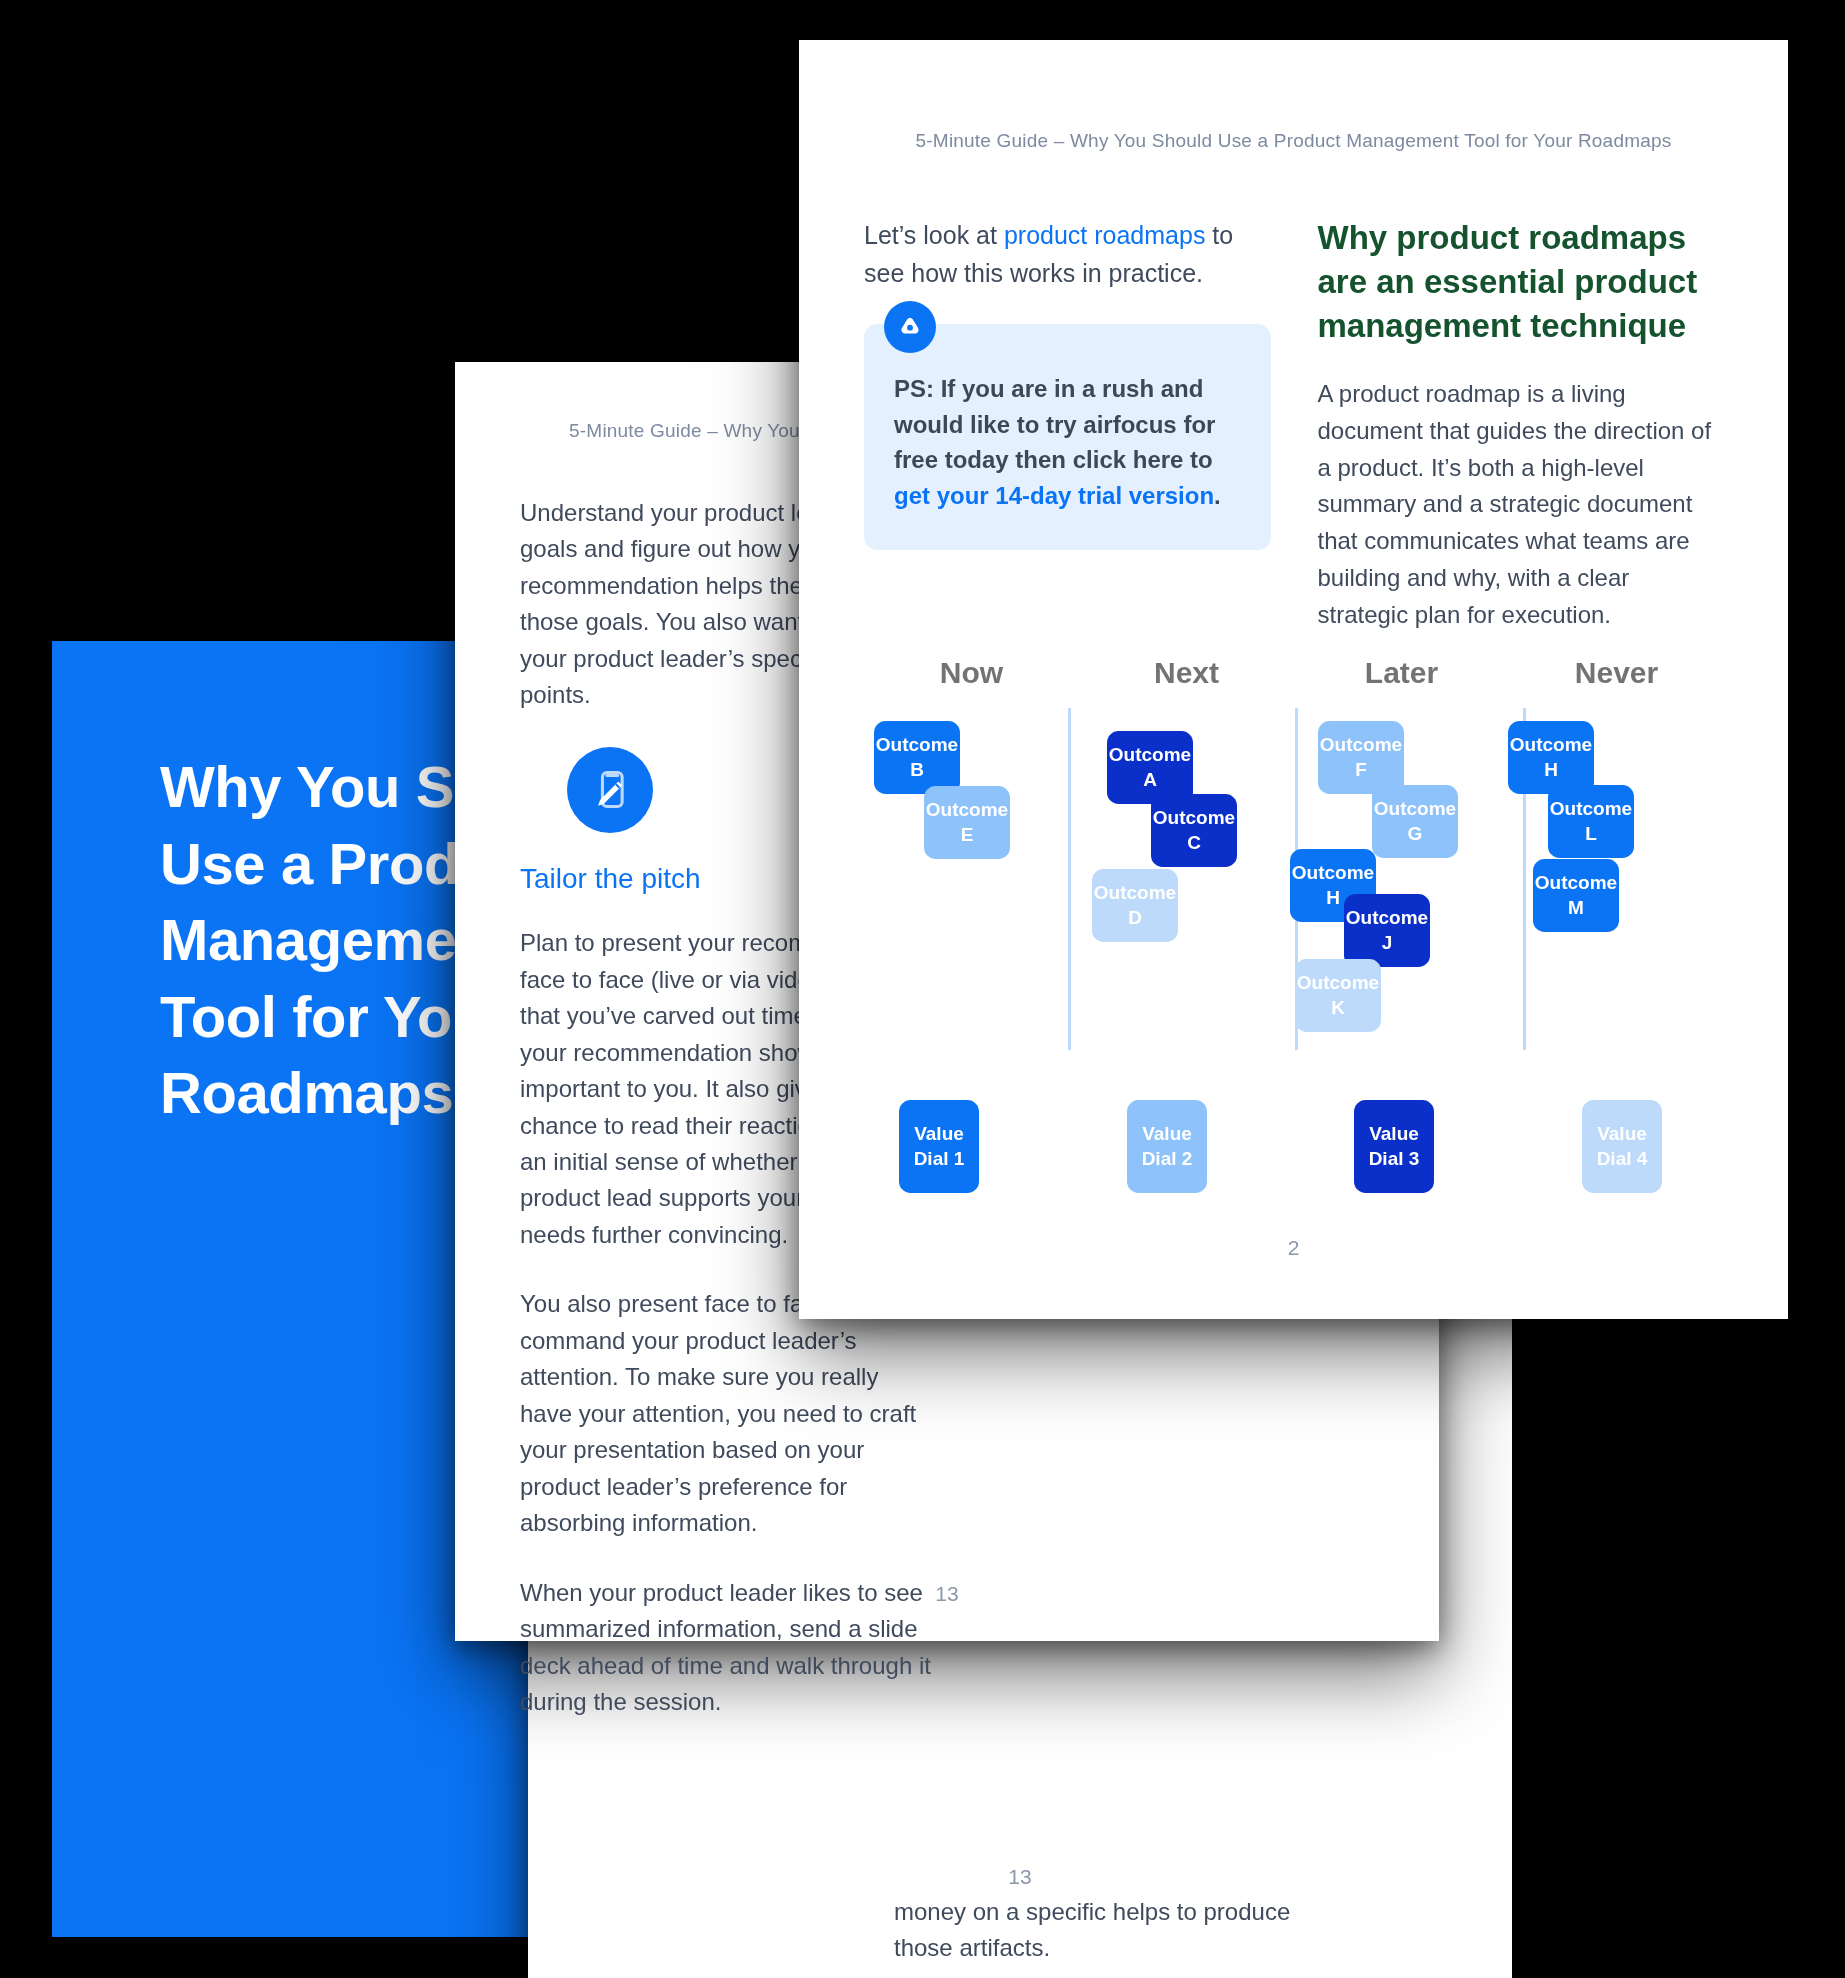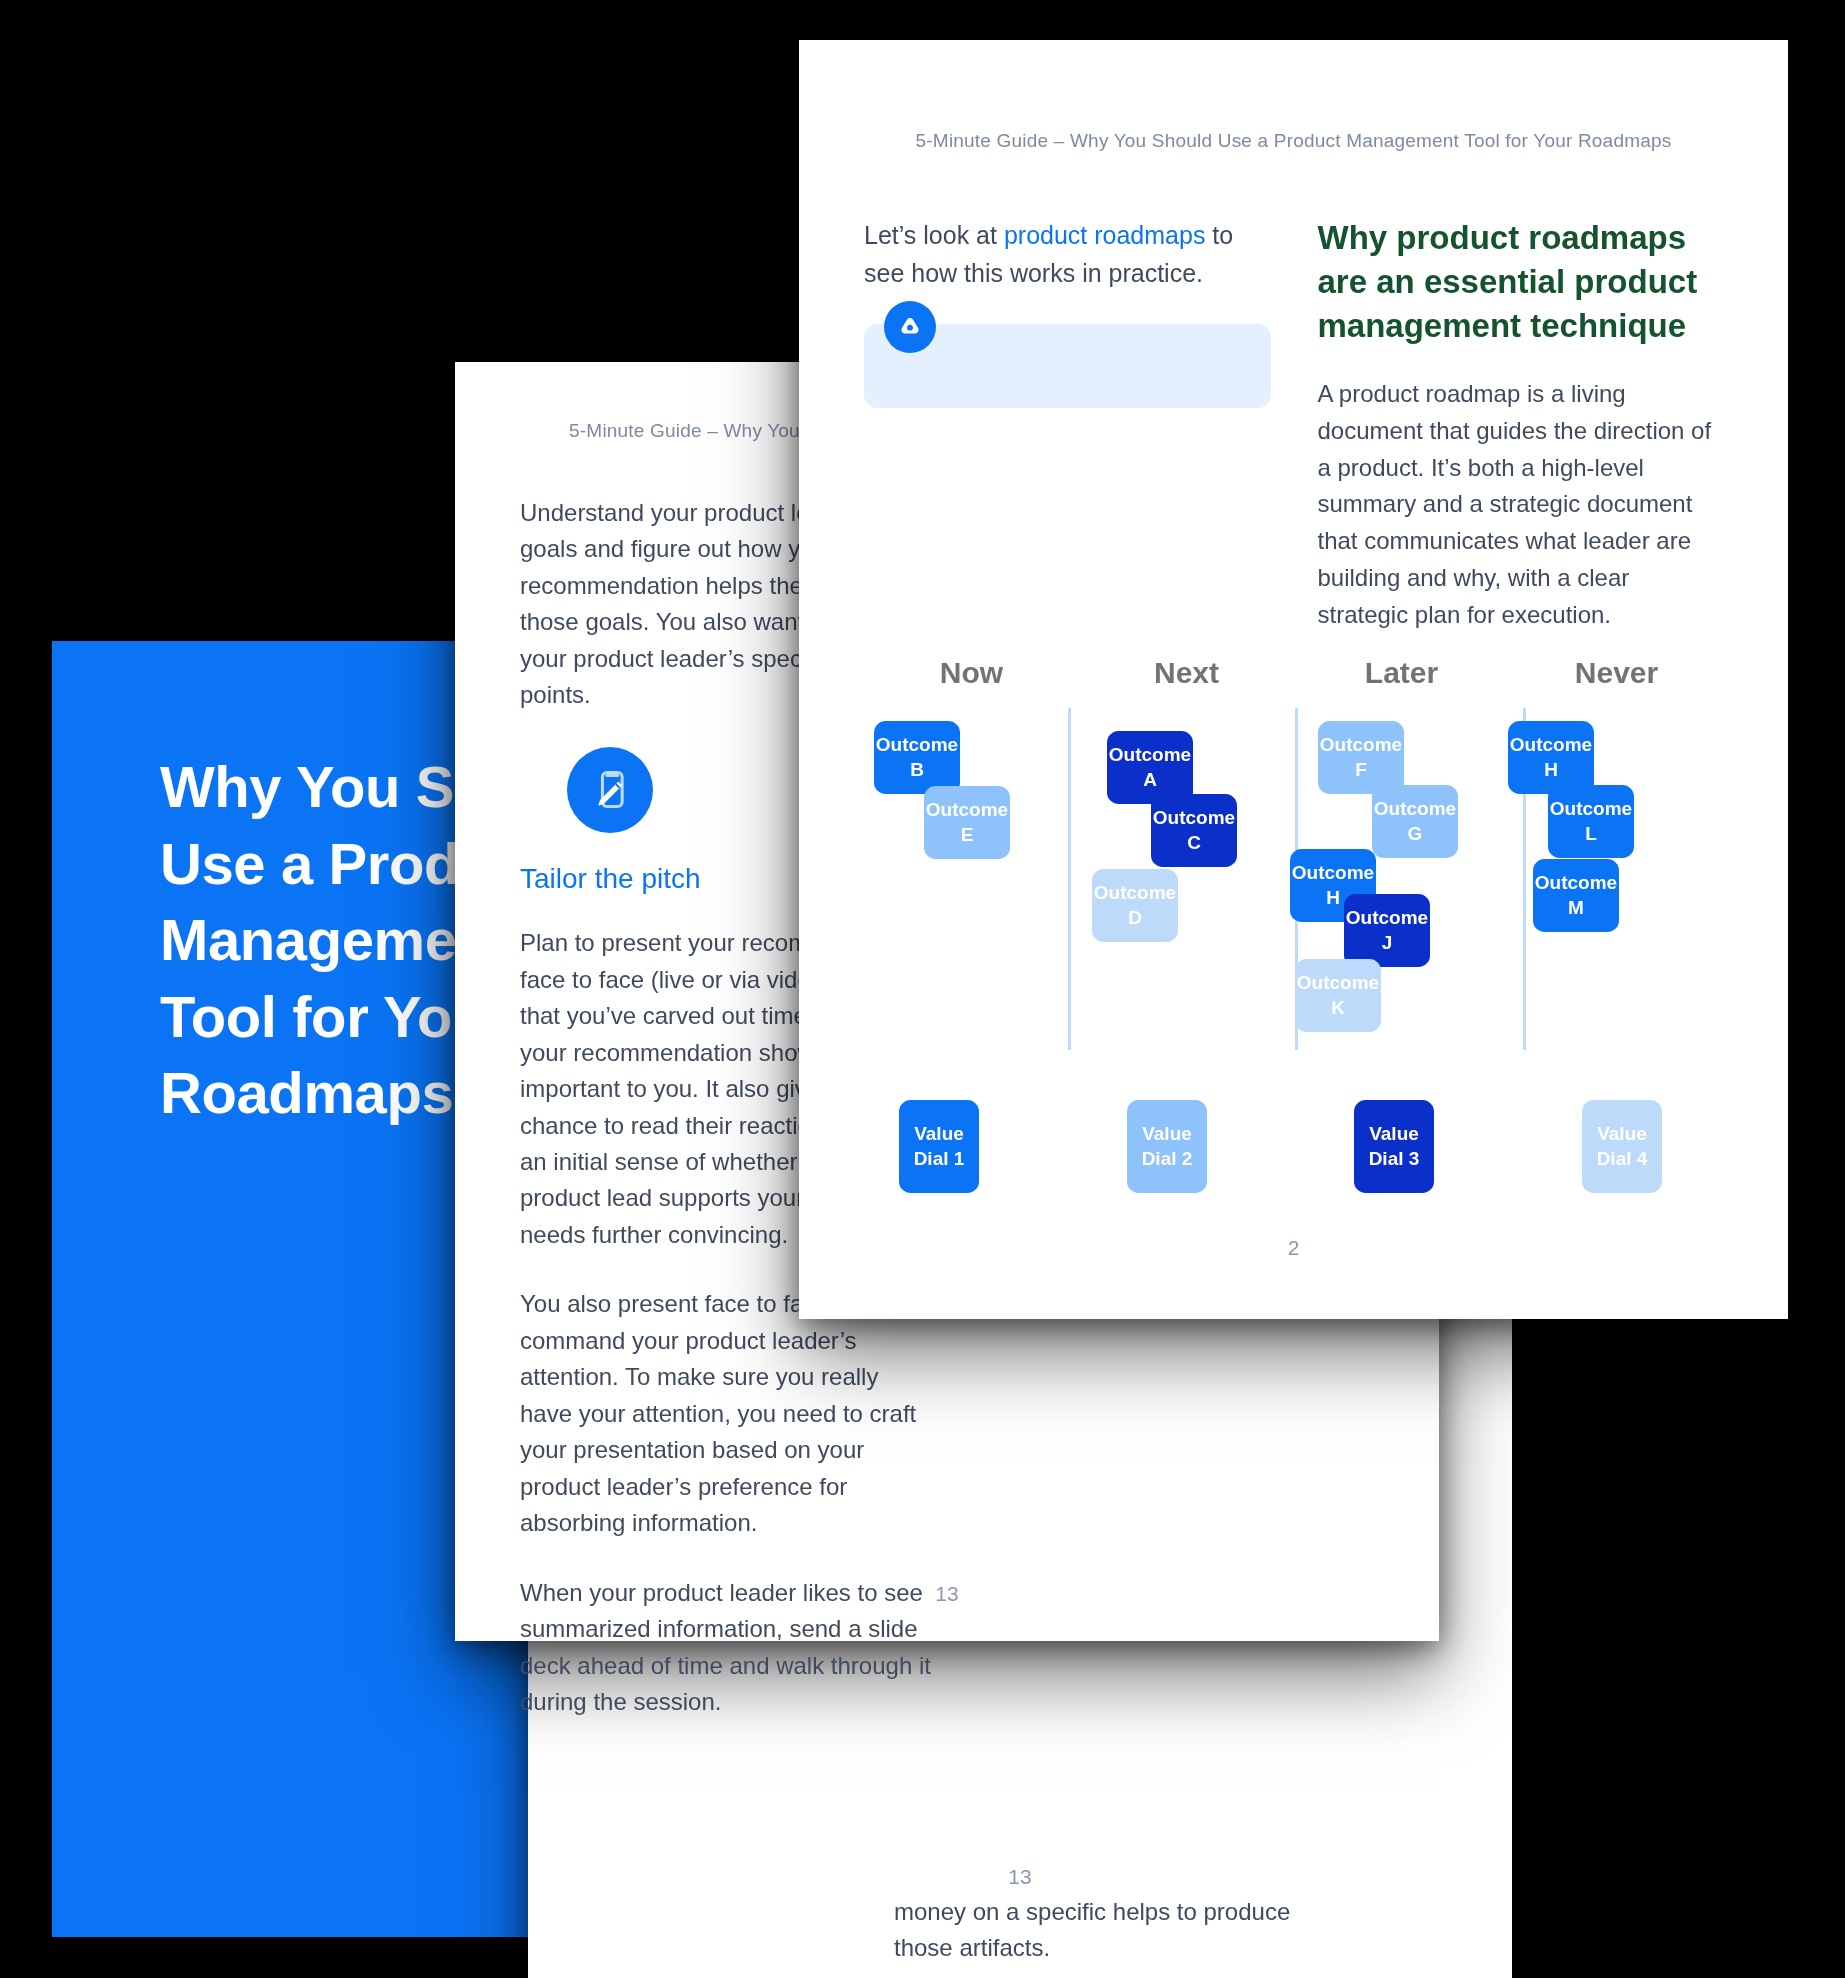--- a/index.html
+++ b/index.html
@@ -141,26 +141,27 @@
       <div class="c">
         <p class="intro"><span>Let’s look at </span><span class="lnk">product roadmaps</span><span> to see how this works in practice.</span></p>
 
         <div class="psbox">
           <div class="ps-logo">
             <svg width="28" height="28" viewBox="0 0 24 24">
               <path d="M12 4.2c1.1 0 2.0.55 2.6 1.5l4.3 7.2c.6 1 .6 2.2 0 3.1-.55.95-1.5 1.5-2.6 1.5H7.7c-1.1 0-2.05-.55-2.6-1.5-.6-.95-.6-2.1 0-3.1l4.3-7.2C10 4.75 10.9 4.2 12 4.2z" fill="#ffffff"></path>
               <circle cx="12" cy="12.6" r="2.5" fill="#0a74f5"></circle>
             </svg>
           </div>
+          <div class="ps-text"><span>PS: If you are in a rush and would like to try airfocus for free today then click here to </span><span class="lnk">get your 14-day trial version</span><span>.</span></div>
         </div>
       </div>
 
       <div class="c">
         <h3>Why product roadmaps are an essential product management technique</h3>
-        <p class="body">A product roadmap is a living document that guides the direction of a product. It’s both a high-level summary and a strategic document that communicates what leader are building and why, with a clear strategic plan for execution.</p>
+        <p class="body">A product roadmap is a living document that guides the direction of a product. It’s both a high-level summary and a strategic document that communicates what teams are building and why, with a clear strategic plan for execution.</p>
       </div>
     </div>
 
     <div id="board">
       <div class="hdrs">
           <div>Now</div>
           <div>Next</div>
           <div>Later</div>
           <div>Never</div>
         </div>

